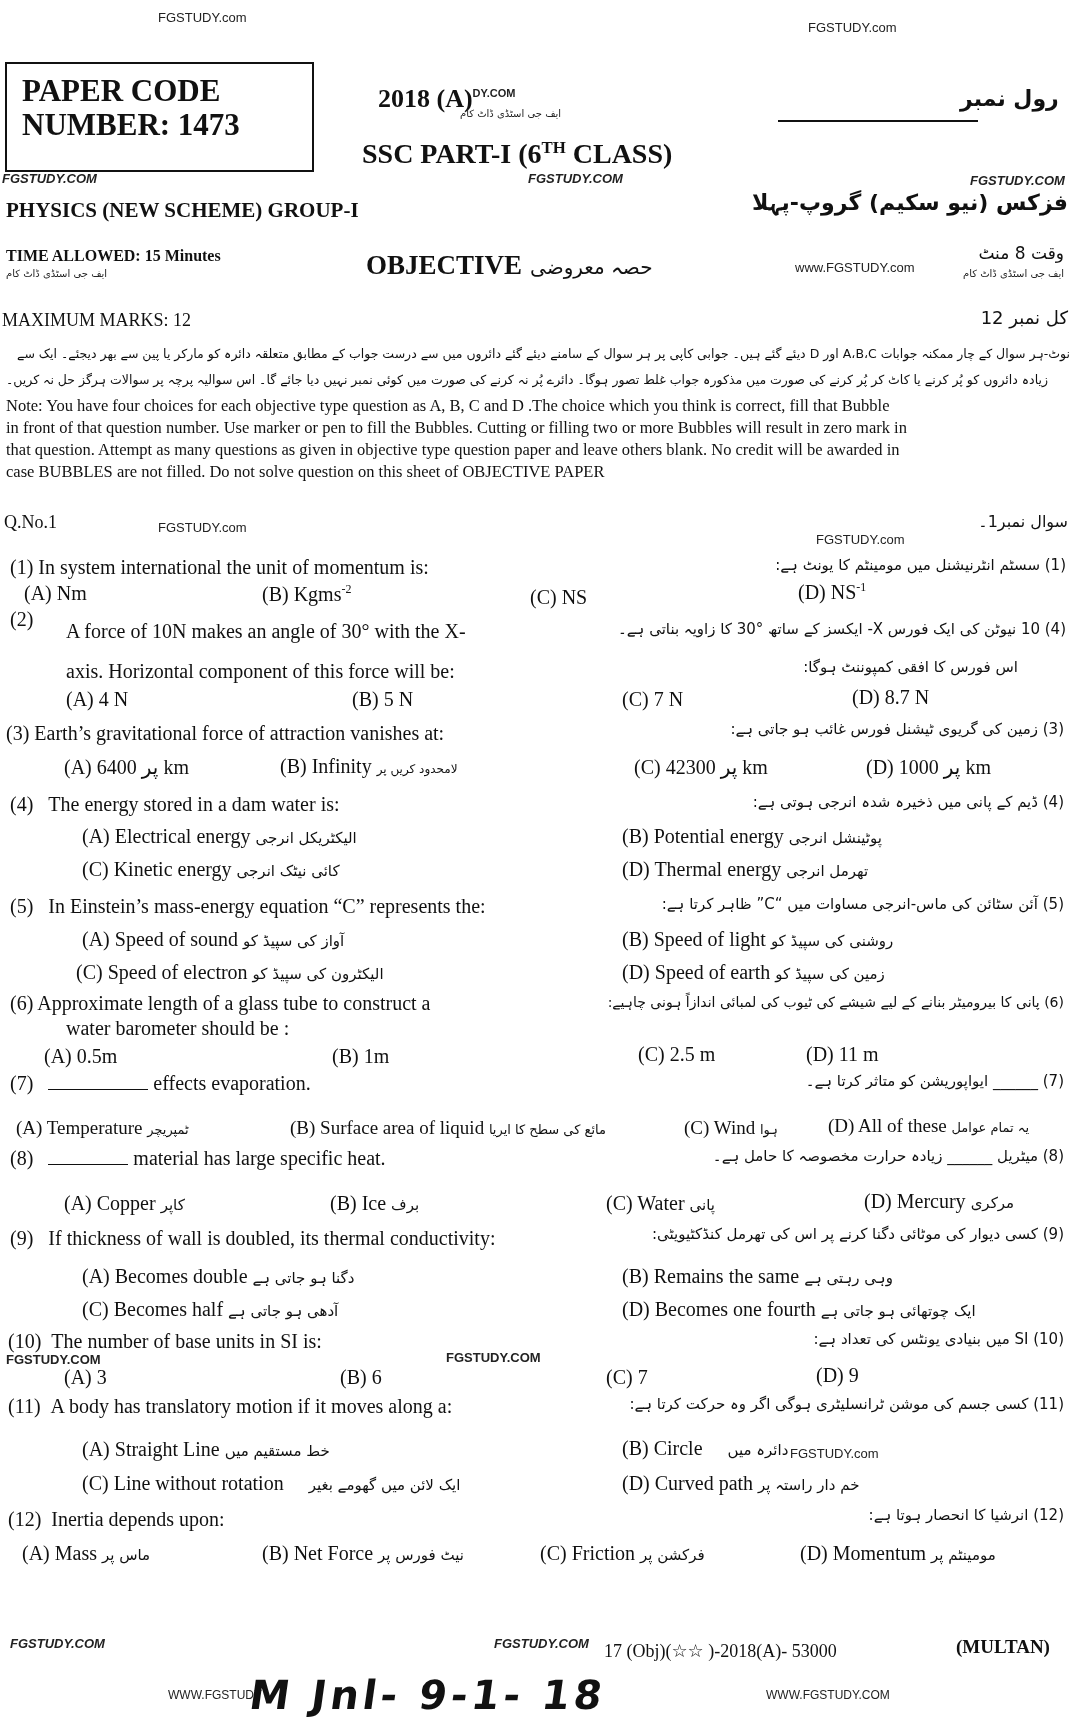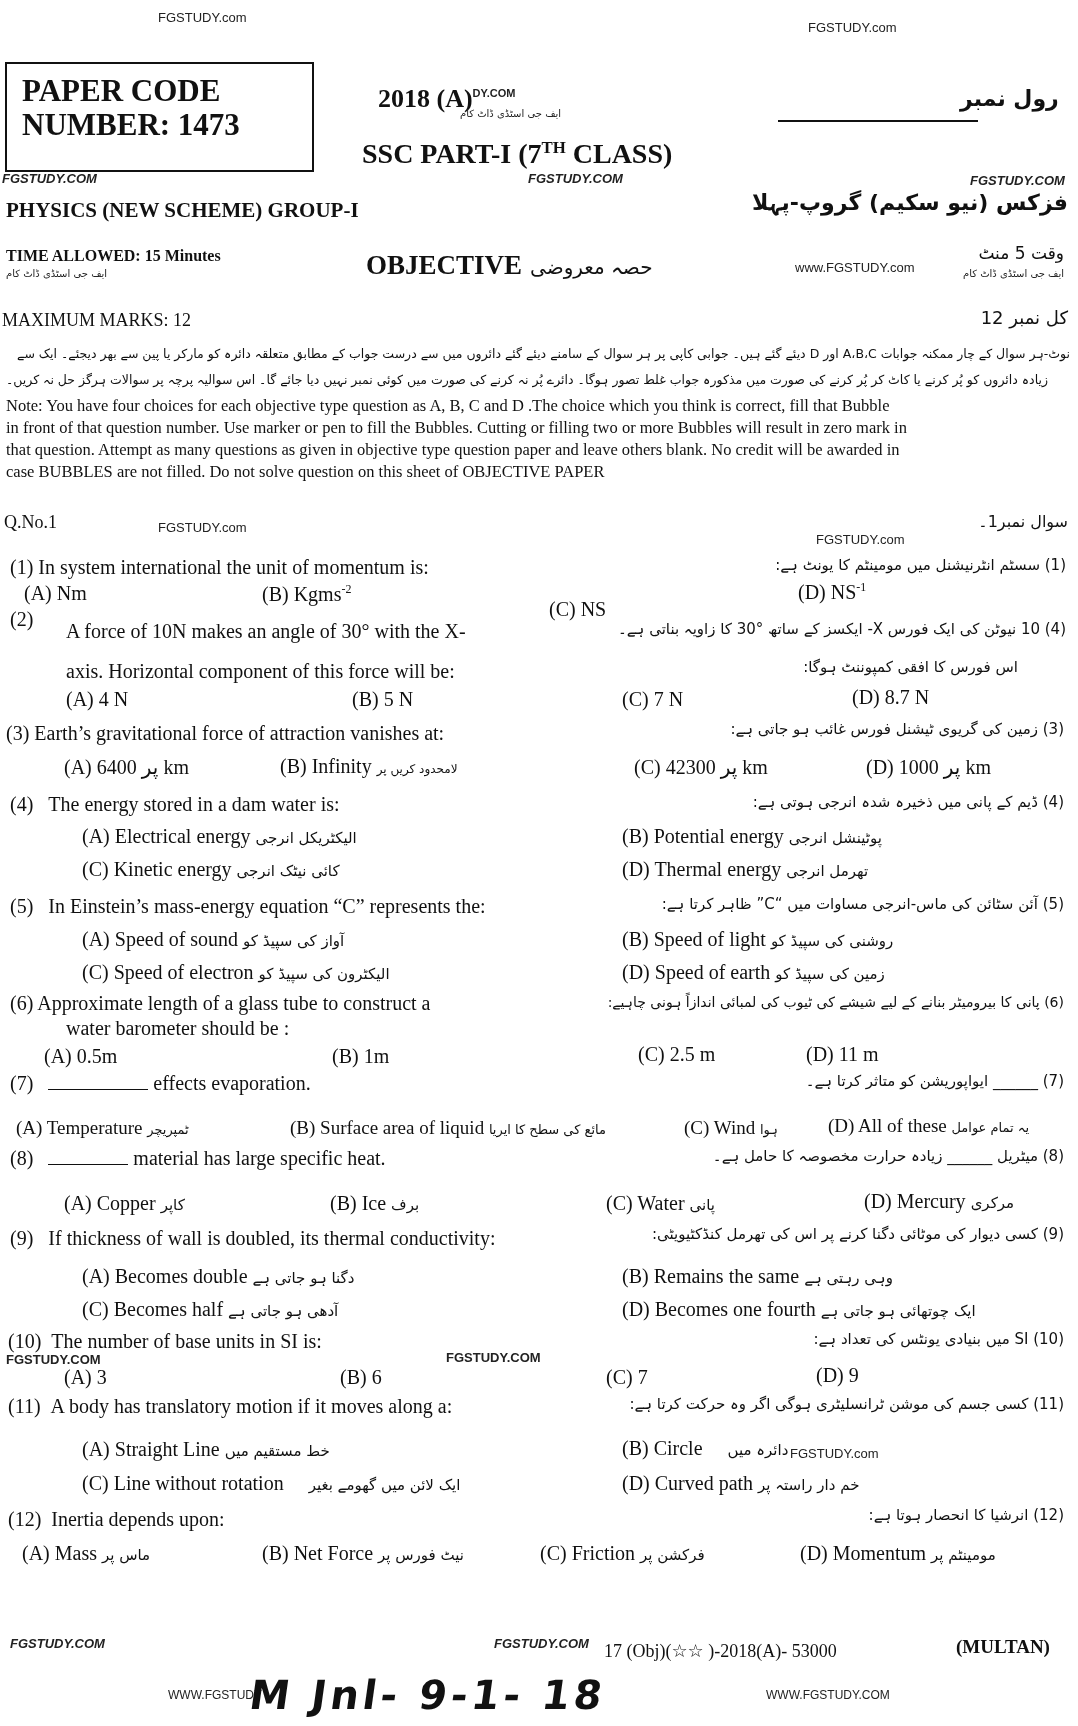--- a/index.html
+++ b/index.html
@@ -34,37 +34,37 @@
     <div>NUMBER: 1473</div>
   </div>
 </div>
 <div class="abs wmb" style="left:2px;top:171px;">FGSTUDY.COM</div>
 
 <div class="abs hdr-med" style="left:378px;top:84px;font-size:26px;">
   <span>2018 (A)</span><sup class="wmb" style="font-size:11px;font-style:normal;">DY.COM</sup>
 </div>
 <div class="abs urdu-sm" style="left:460px;top:108px;">ایف جی اسٹڈی ڈاٹ کام</div>
 <div class="abs hdr-big" style="left:362px;top:138px;">
-  <span>SSC PART-I (7</span><sup>TH</sup><span> CLASS)</span>
+  <span>SSC PART-I (6</span><sup>TH</sup><span> CLASS)</span>
 </div>
 <div class="abs wmb" style="left:528px;top:171px;">FGSTUDY.COM</div>
 
 <div class="abs urdu" style="left:960px;top:86px;font-size:22px;font-weight:bold;">رول نمبر</div>
 <div class="roll-line"></div>
 
 <div class="abs hdr-med" style="left:6px;top:198px;">PHYSICS (NEW SCHEME) GROUP-I</div>
 <div class="abs wmb" style="left:970px;top:173px;">FGSTUDY.COM</div>
 <div class="abs urdu" style="right:10px;top:190px;font-size:22px;font-weight:bold;">فزکس (نیو سکیم) گروپ-پہلا</div>
 
 <div class="abs" style="left:6px;top:247px;font-size:16px;font-weight:bold;">TIME ALLOWED: 15 Minutes</div>
 <div class="abs urdu-sm" style="left:6px;top:268px;">ایف جی اسٹڈی ڈاٹ کام</div>
 <div class="abs hdr-big" style="left:366px;top:250px;font-size:27px;">OBJECTIVE</div>
 <div class="abs urdu" style="left:530px;top:255px;font-size:20px;">حصہ معروضی</div>
 <div class="abs wm" style="left:795px;top:260px;">www.FGSTUDY.com</div>
-<div class="abs urdu" style="right:14px;top:243px;font-size:17px;">وقت 5 منٹ</div>
+<div class="abs urdu" style="right:14px;top:243px;font-size:17px;">وقت 8 منٹ</div>
 <div class="abs urdu-sm" style="right:14px;top:268px;">ایف جی اسٹڈی ڈاٹ کام</div>
 
 <div class="abs" style="left:2px;top:310px;font-size:18px;">MAXIMUM MARKS: 12</div>
 <div class="abs urdu" style="right:10px;top:307px;font-size:18px;">کل نمبر 12</div>
 
 <div class="abs urdu" style="right:8px;top:346px;font-size:12.5px;">نوٹ-ہر سوال کے چار ممکنہ جوابات A،B،C اور D دیئے گئے ہیں۔ جوابی کاپی پر ہر سوال کے سامنے دیئے گئے دائروں میں سے درست جواب کے مطابق متعلقہ دائرہ کو مارکر یا پین سے بھر دیجئے۔ ایک سے</div>
 <div class="abs urdu" style="right:30px;top:372px;font-size:12.5px;">زیادہ دائروں کو پُر کرنے یا کاٹ کر پُر کرنے کی صورت میں مذکورہ جواب غلط تصور ہوگا۔ دائرے پُر نہ کرنے کی صورت میں کوئی نمبر نہیں دیا جائے گا۔ اس سوالیہ پرچہ پر سوالات ہرگز حل نہ کریں۔</div>
 <div class="abs note" style="left:6px;top:395px;">Note: You have four choices for each objective type question as A, B, C and D .The choice which you think is correct, fill that Bubble</div>
 <div class="abs note" style="left:6px;top:417px;">in front of that question number. Use marker or pen to fill the Bubbles. Cutting or filling two or more Bubbles will result in zero mark in</div>
 <div class="abs note" style="left:6px;top:439px;">that question. Attempt as many questions as given in objective type question paper and leave others blank. No credit will be awarded in</div>
@@ -72,21 +72,21 @@
 
 <div class="abs" style="left:4px;top:512px;font-size:18px;">Q.No.1</div>
 <div class="abs wm" style="left:158px;top:520px;">FGSTUDY.com</div>
 <div class="abs wm" style="left:816px;top:532px;">FGSTUDY.com</div>
 <div class="abs urdu" style="right:10px;top:512px;font-size:16px;">سوال نمبر1۔</div>
 
 <div class="abs txt" style="left:10px;top:556px;"><span>(1)</span> <span>In system international the unit of momentum is:</span></div>
 <div class="abs urdu" style="right:12px;top:556px;">(1) سسٹم انٹرنیشنل میں مومینٹم کا یونٹ ہے:</div>
 <div class="abs txt" style="left:24px;top:582px;">(A)  Nm</div>
 <div class="abs txt" style="left:262px;top:582px;"><span>(B)  Kgms</span><sup>-2</sup></div>
-<div class="abs txt" style="left:530px;top:598px;margin-left:19px;">(C)  NS</div>
+<div class="abs txt" style="left:530px;top:586px;">(C)  NS</div>
 <div class="abs txt" style="left:798px;top:580px;"><span>(D)  NS</span><sup>-1</sup></div>
 
 <div class="abs txt" style="left:10px;top:608px;">(2)</div>
 <div class="abs txt" style="left:66px;top:620px;">A force of 10N makes an angle of 30° with the X-</div>
 <div class="abs urdu" style="right:12px;top:620px;">(4) 10 نیوٹن کی ایک فورس X- ایکسز کے ساتھ °30 کا زاویہ بناتی ہے۔</div>
 <div class="abs txt" style="left:66px;top:660px;">axis. Horizontal component of this force will be:</div>
 <div class="abs urdu" style="right:60px;top:658px;">اس فورس کا افقی کمپوننٹ ہوگا:</div>
 <div class="abs txt" style="left:66px;top:688px;">(A)  4 N</div>
 <div class="abs txt" style="left:352px;top:688px;">(B)  5 N</div>
 <div class="abs txt" style="left:622px;top:688px;">(C)  7 N</div>
@@ -103,21 +103,21 @@
 <div class="abs urdu" style="right:14px;top:793px;">(4) ڈیم کے پانی میں ذخیرہ شدہ انرجی ہوتی ہے:</div>
 <div class="abs txt" style="left:82px;top:825px;"><span>(A) Electrical energy</span> <span class="urdu">الیکٹریکل انرجی</span></div>
 <div class="abs txt" style="left:622px;top:825px;"><span>(B) Potential energy</span> <span class="urdu">پوٹینشل انرجی</span></div>
 <div class="abs txt" style="left:82px;top:858px;"><span>(C) Kinetic energy</span> <span class="urdu">کائی نیٹک انرجی</span></div>
 <div class="abs txt" style="left:622px;top:858px;"><span>(D) Thermal energy</span> <span class="urdu">تھرمل انرجی</span></div>
 
 <div class="abs txt" style="left:10px;top:895px;"><span>(5)</span>&nbsp;&nbsp;&nbsp;<span>In Einstein’s mass-energy equation “C” represents the:</span></div>
 <div class="abs urdu" style="right:14px;top:895px;">(5) آئن سٹائن کی ماس-انرجی مساوات میں “C” ظاہر کرتا ہے:</div>
 <div class="abs txt" style="left:82px;top:928px;"><span>(A) Speed of sound</span> <span class="urdu">آواز کی سپیڈ کو</span></div>
 <div class="abs txt" style="left:622px;top:928px;"><span>(B) Speed of light</span> <span class="urdu">روشنی کی سپیڈ کو</span></div>
-<div class="abs txt" style="left:82px;top:961px;"><span>(C) Speed of electron</span> <span class="urdu">الیکٹرون کی سپیڈ کو</span></div>
+<div class="abs txt" style="left:76px;top:961px;"><span>(C) Speed of electron</span> <span class="urdu">الیکٹرون کی سپیڈ کو</span></div>
 <div class="abs txt" style="left:622px;top:961px;"><span>(D) Speed of earth</span> <span class="urdu">زمین کی سپیڈ کو</span></div>
 
 <div class="abs txt" style="left:10px;top:992px;"><span>(6)</span> <span>Approximate length of a glass tube to construct a</span></div>
 <div class="abs urdu" style="right:14px;top:994px;font-size:14px;">(6) پانی کا بیرومیٹر بنانے کے لیے شیشے کی ٹیوب کی لمبائی اندازاً ہونی چاہیے:</div>
 <div class="abs txt" style="left:66px;top:1017px;">water barometer should be :</div>
 <div class="abs txt" style="left:44px;top:1045px;">(A)  0.5m</div>
 <div class="abs txt" style="left:332px;top:1045px;">(B)  1m</div>
 <div class="abs txt" style="left:638px;top:1043px;">(C)  2.5 m</div>
 <div class="abs txt" style="left:806px;top:1043px;">(D)  11 m</div>
 

